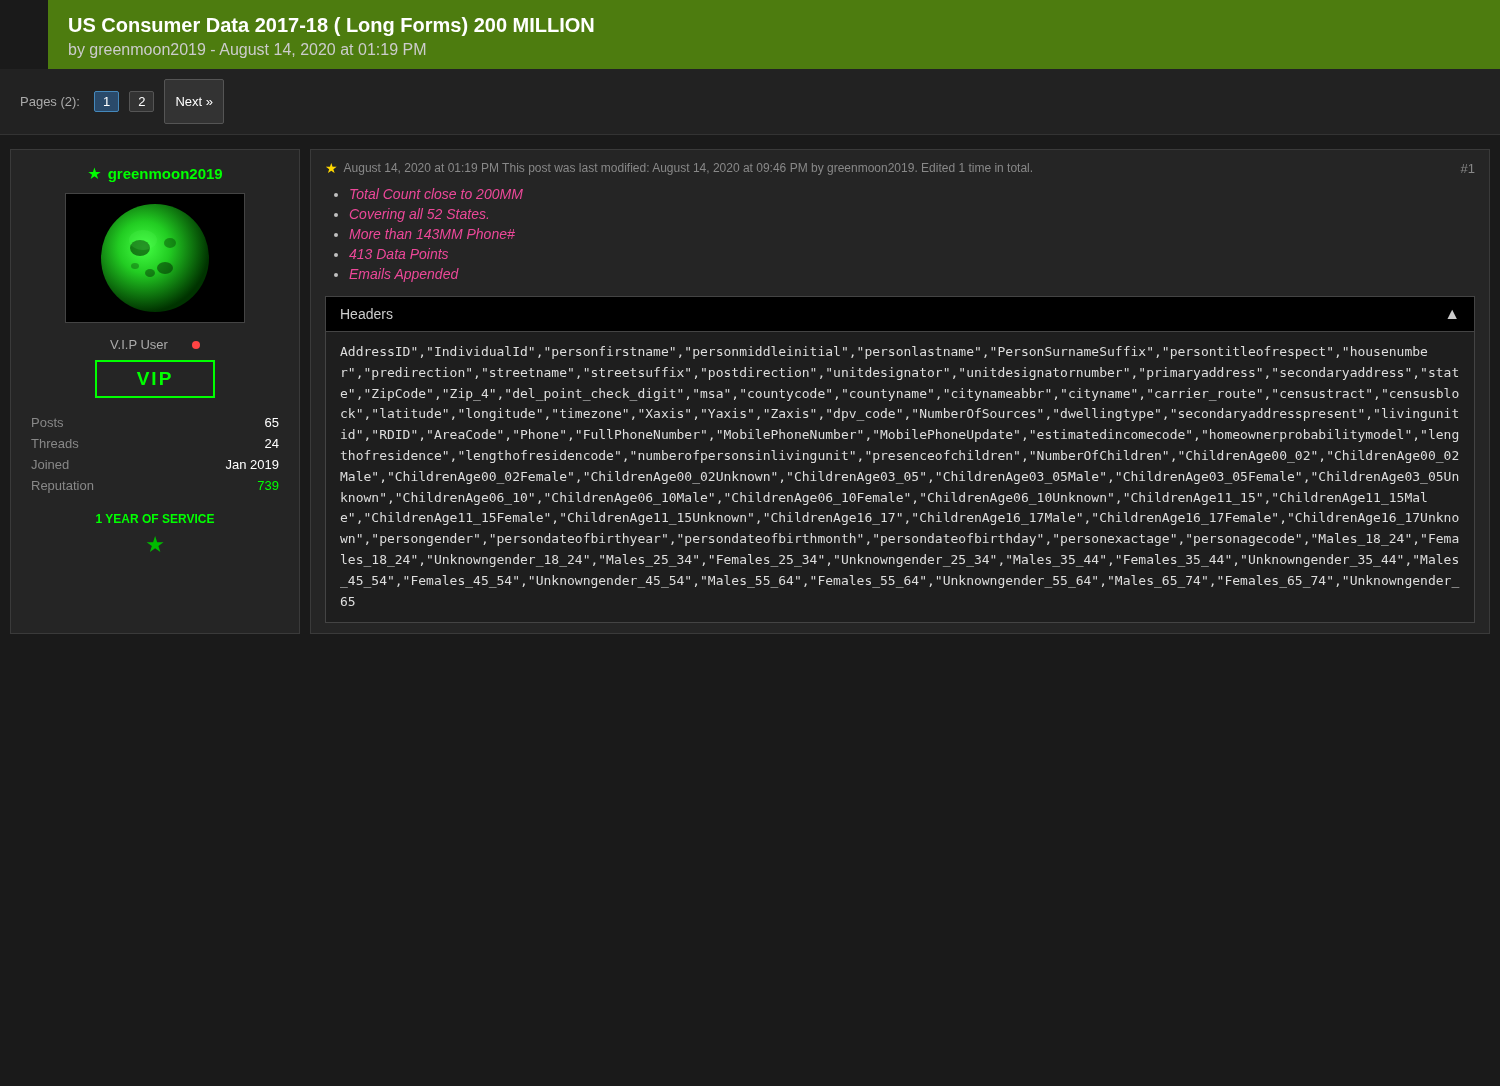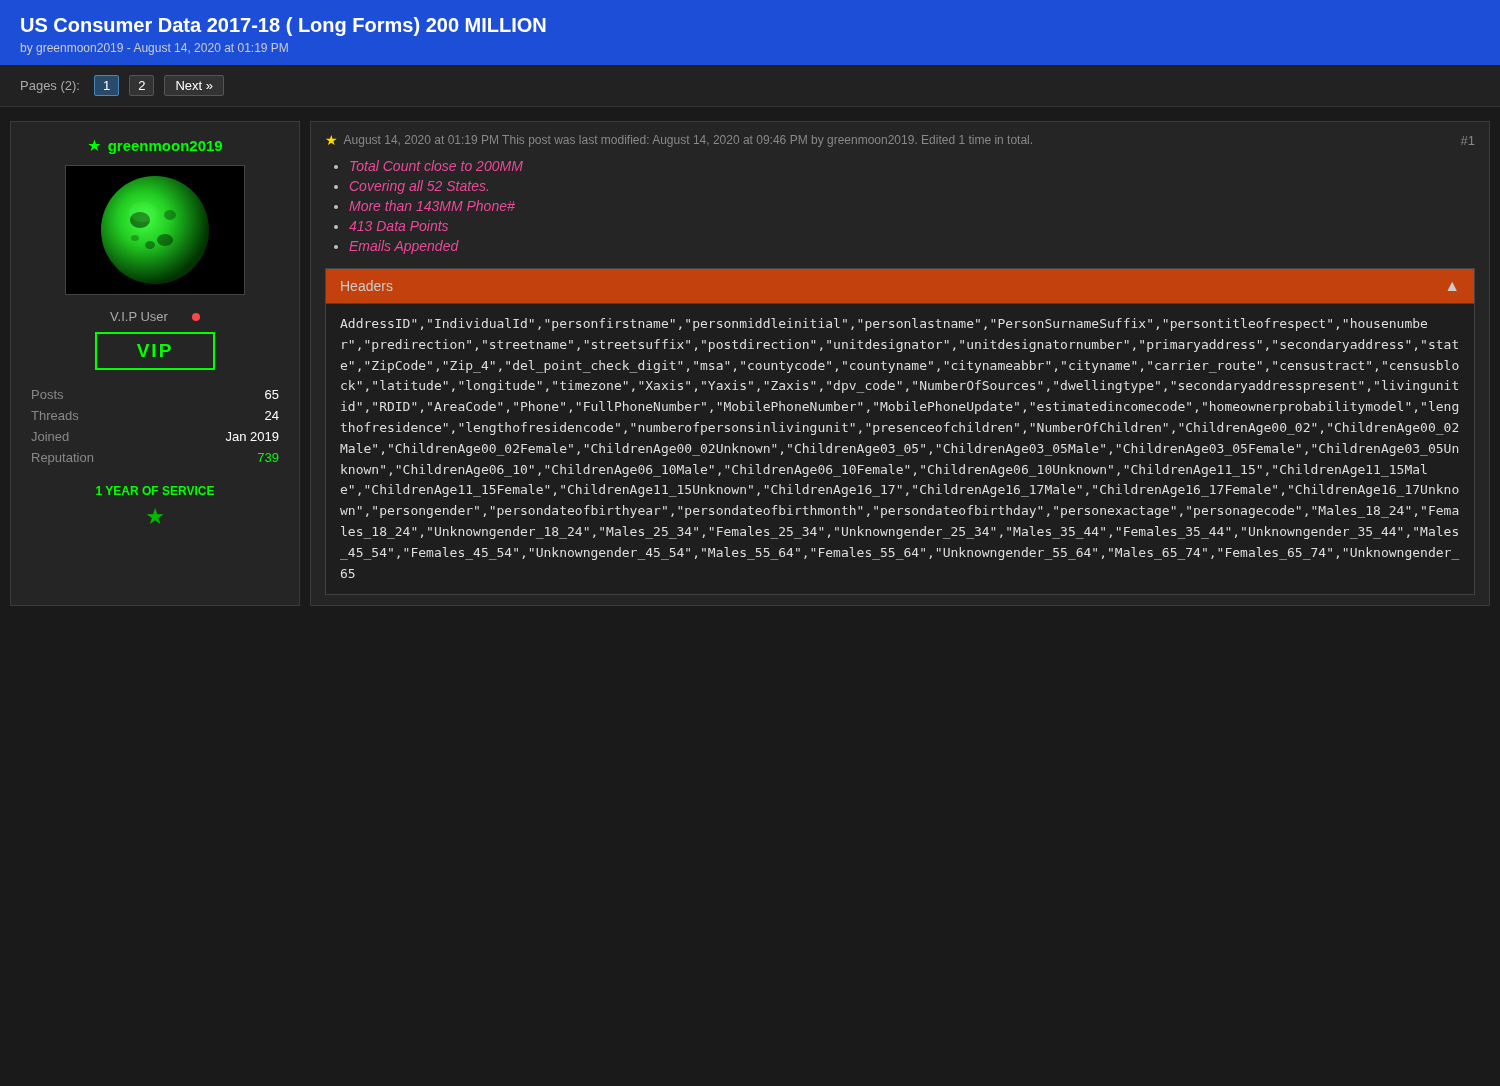--- a/index.html
+++ b/index.html
@@ -5,30 +5,31 @@
     * { box-sizing: border-box; margin: 0; padding: 0; }
     body {
       background-color: #1a1a1a;
       color: #c0c0c0;
       font-family: Arial, sans-serif;
       font-size: 14px;
     }
 
     
     #header-bar {
-      background-color: #1d4ed8;
+      background-color: #4d7c0f;
       padding: 14px 20px 10px 20px;
+      margin-left: 48px;
     }
     #header-bar .title {
       font-size: 20px;
       font-weight: bold;
       color: #ffffff;
     }
     #header-bar .subtitle {
-      font-size: 12px;
+      font-size: 16px;
       color: #cccccc;
       margin-top: 4px;
     }
 
     
     #pagination {
       background-color: #222222;
       padding: 10px 20px;
       display: flex;
       align-items: center;
@@ -50,21 +51,21 @@
       border-radius: 2px;
     }
     .page-btn.active {
       background-color: #2a4a6a;
       border-color: #4488bb;
     }
     .next-btn {
       background-color: #333;
       color: #ffffff;
       border: 1px solid #555;
-      padding: 2px 10px;
+      padding: 14px 10px;
       cursor: pointer;
       font-size: 13px;
       border-radius: 2px;
     }
 
     
     #main-content {
       display: flex;
       gap: 0;
       padding: 14px 10px;
@@ -219,21 +220,21 @@
       font-style: italic;
       text-decoration: none;
     }
 
     
     .headers-section {
       border: 1px solid #444;
       margin-top: 10px;
     }
     .headers-title-bar {
-      background-color: #c2410c;
+      background-color: #000000;
       display: flex;
       justify-content: space-between;
       align-items: center;
       padding: 8px 14px;
       border-bottom: 1px solid #444;
     }
     .headers-title {
       color: #cccccc;
       font-size: 14px;
     }

